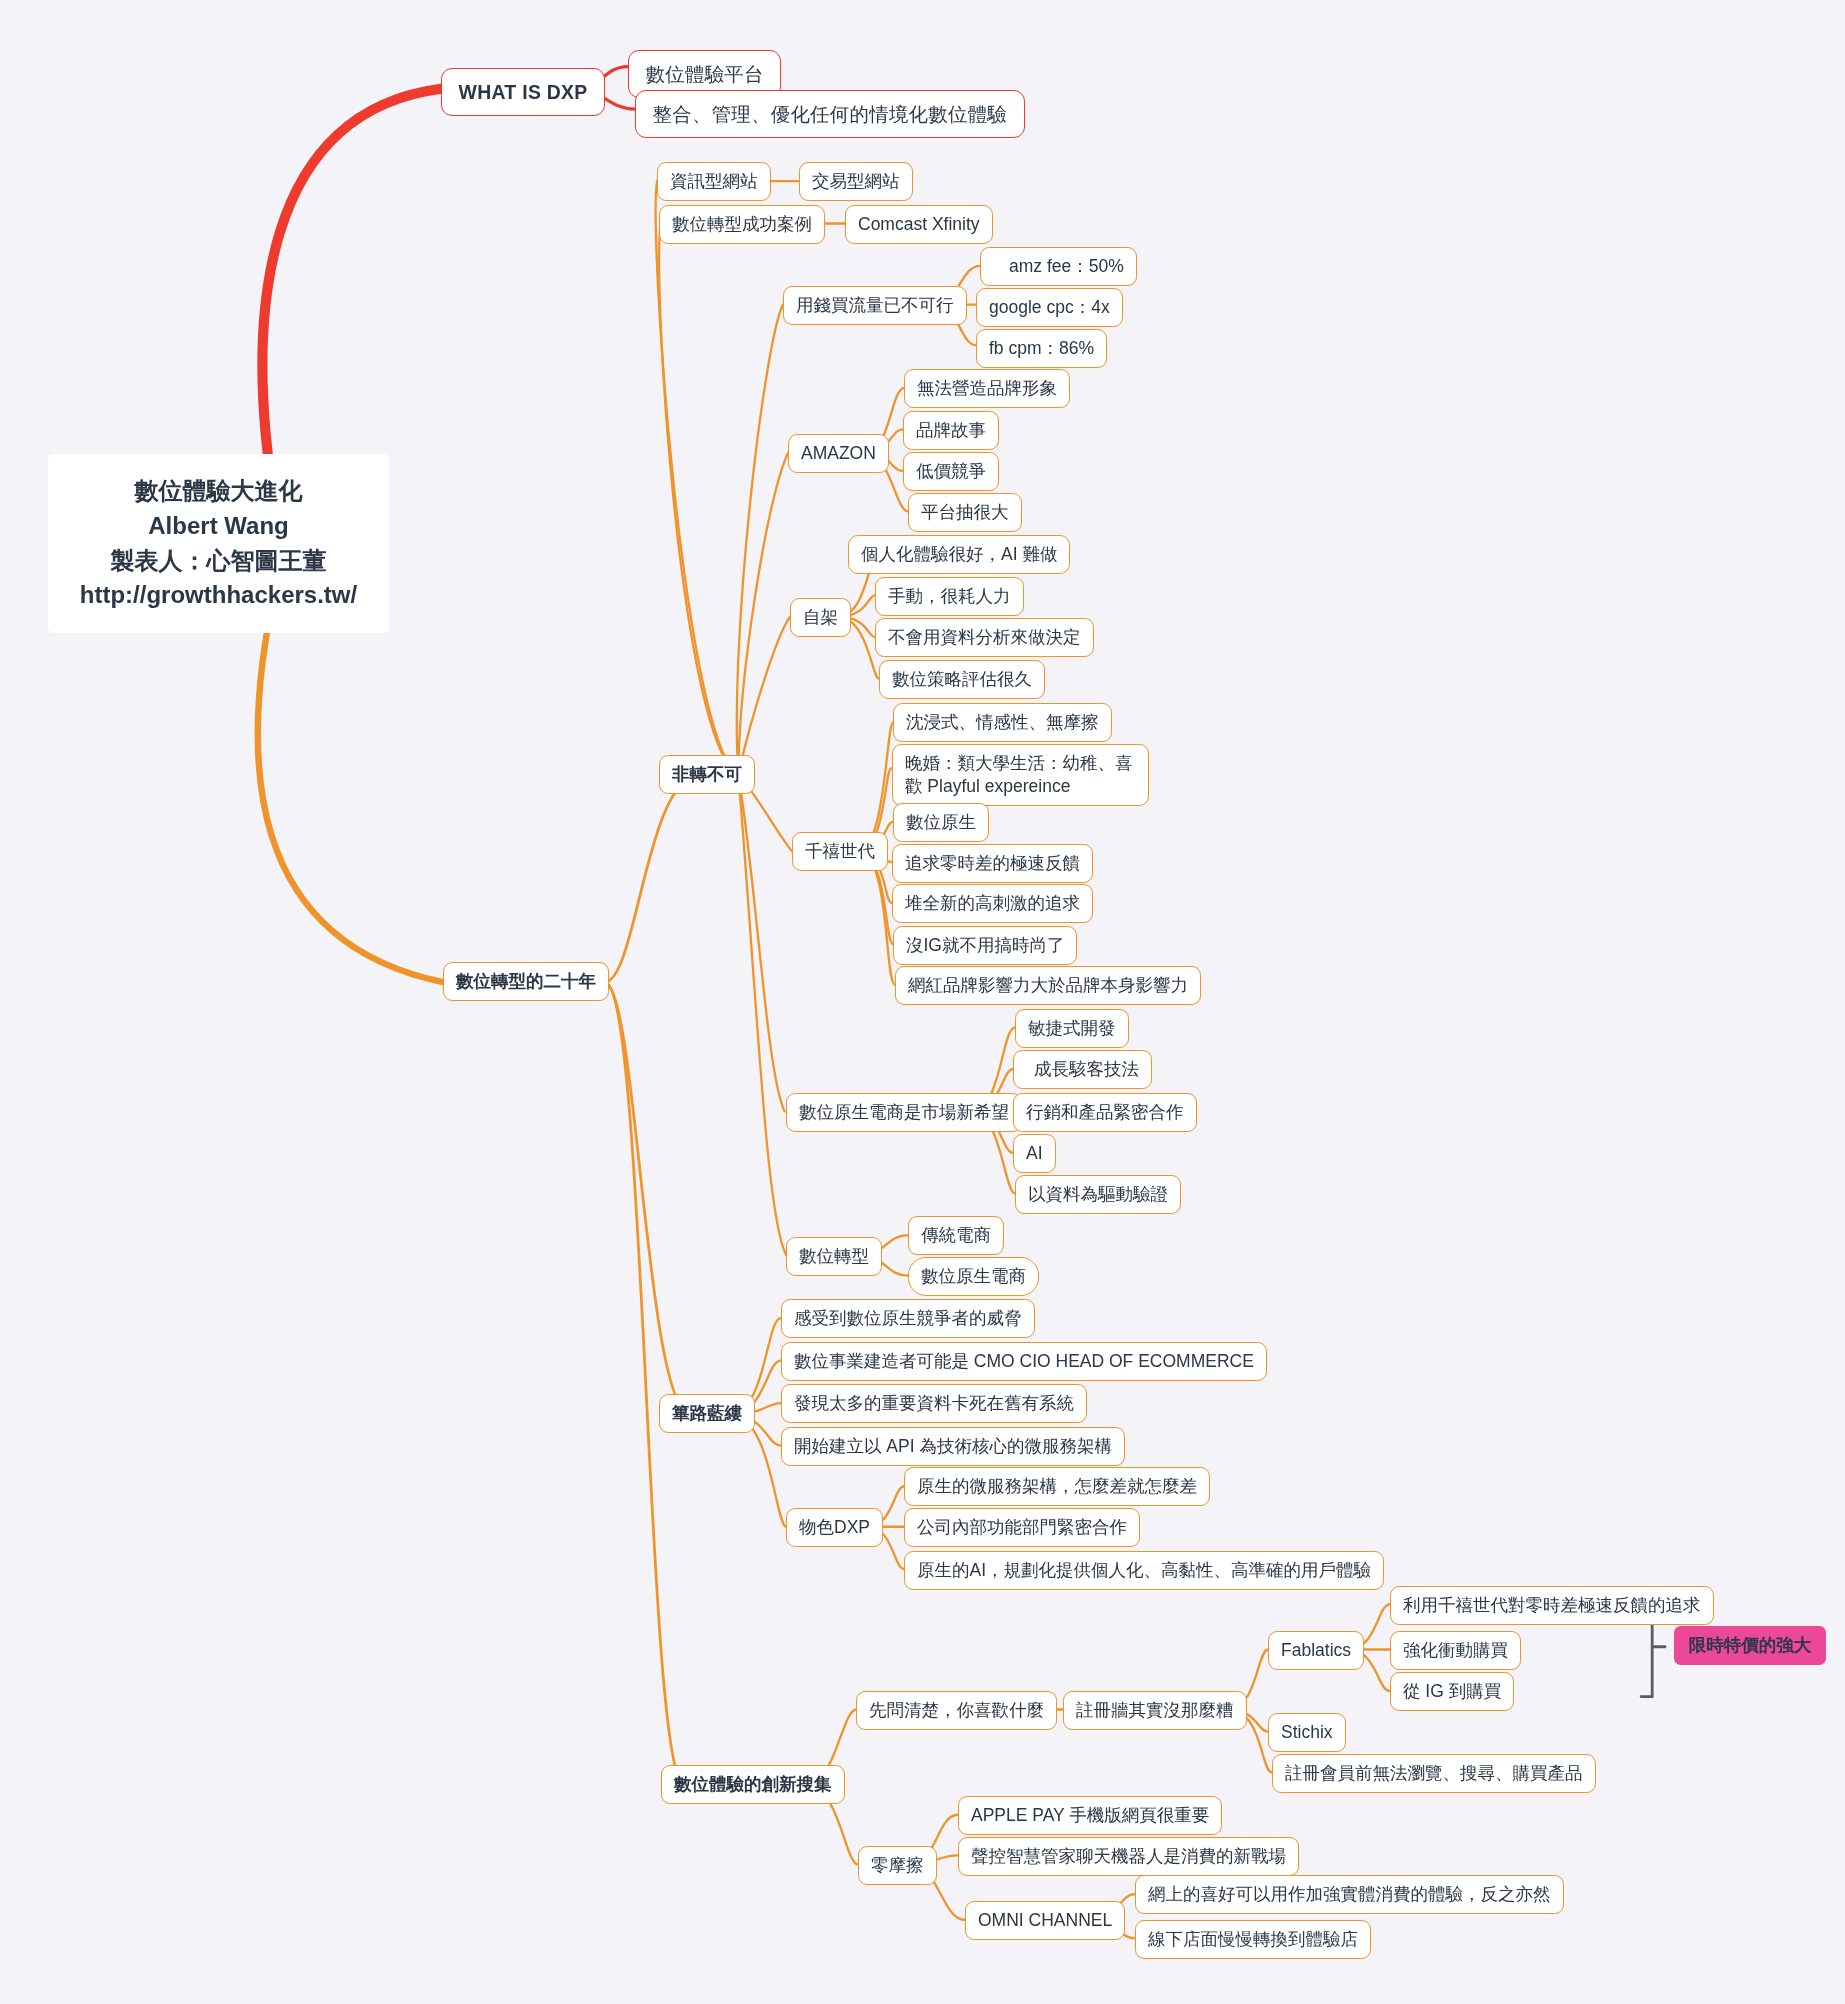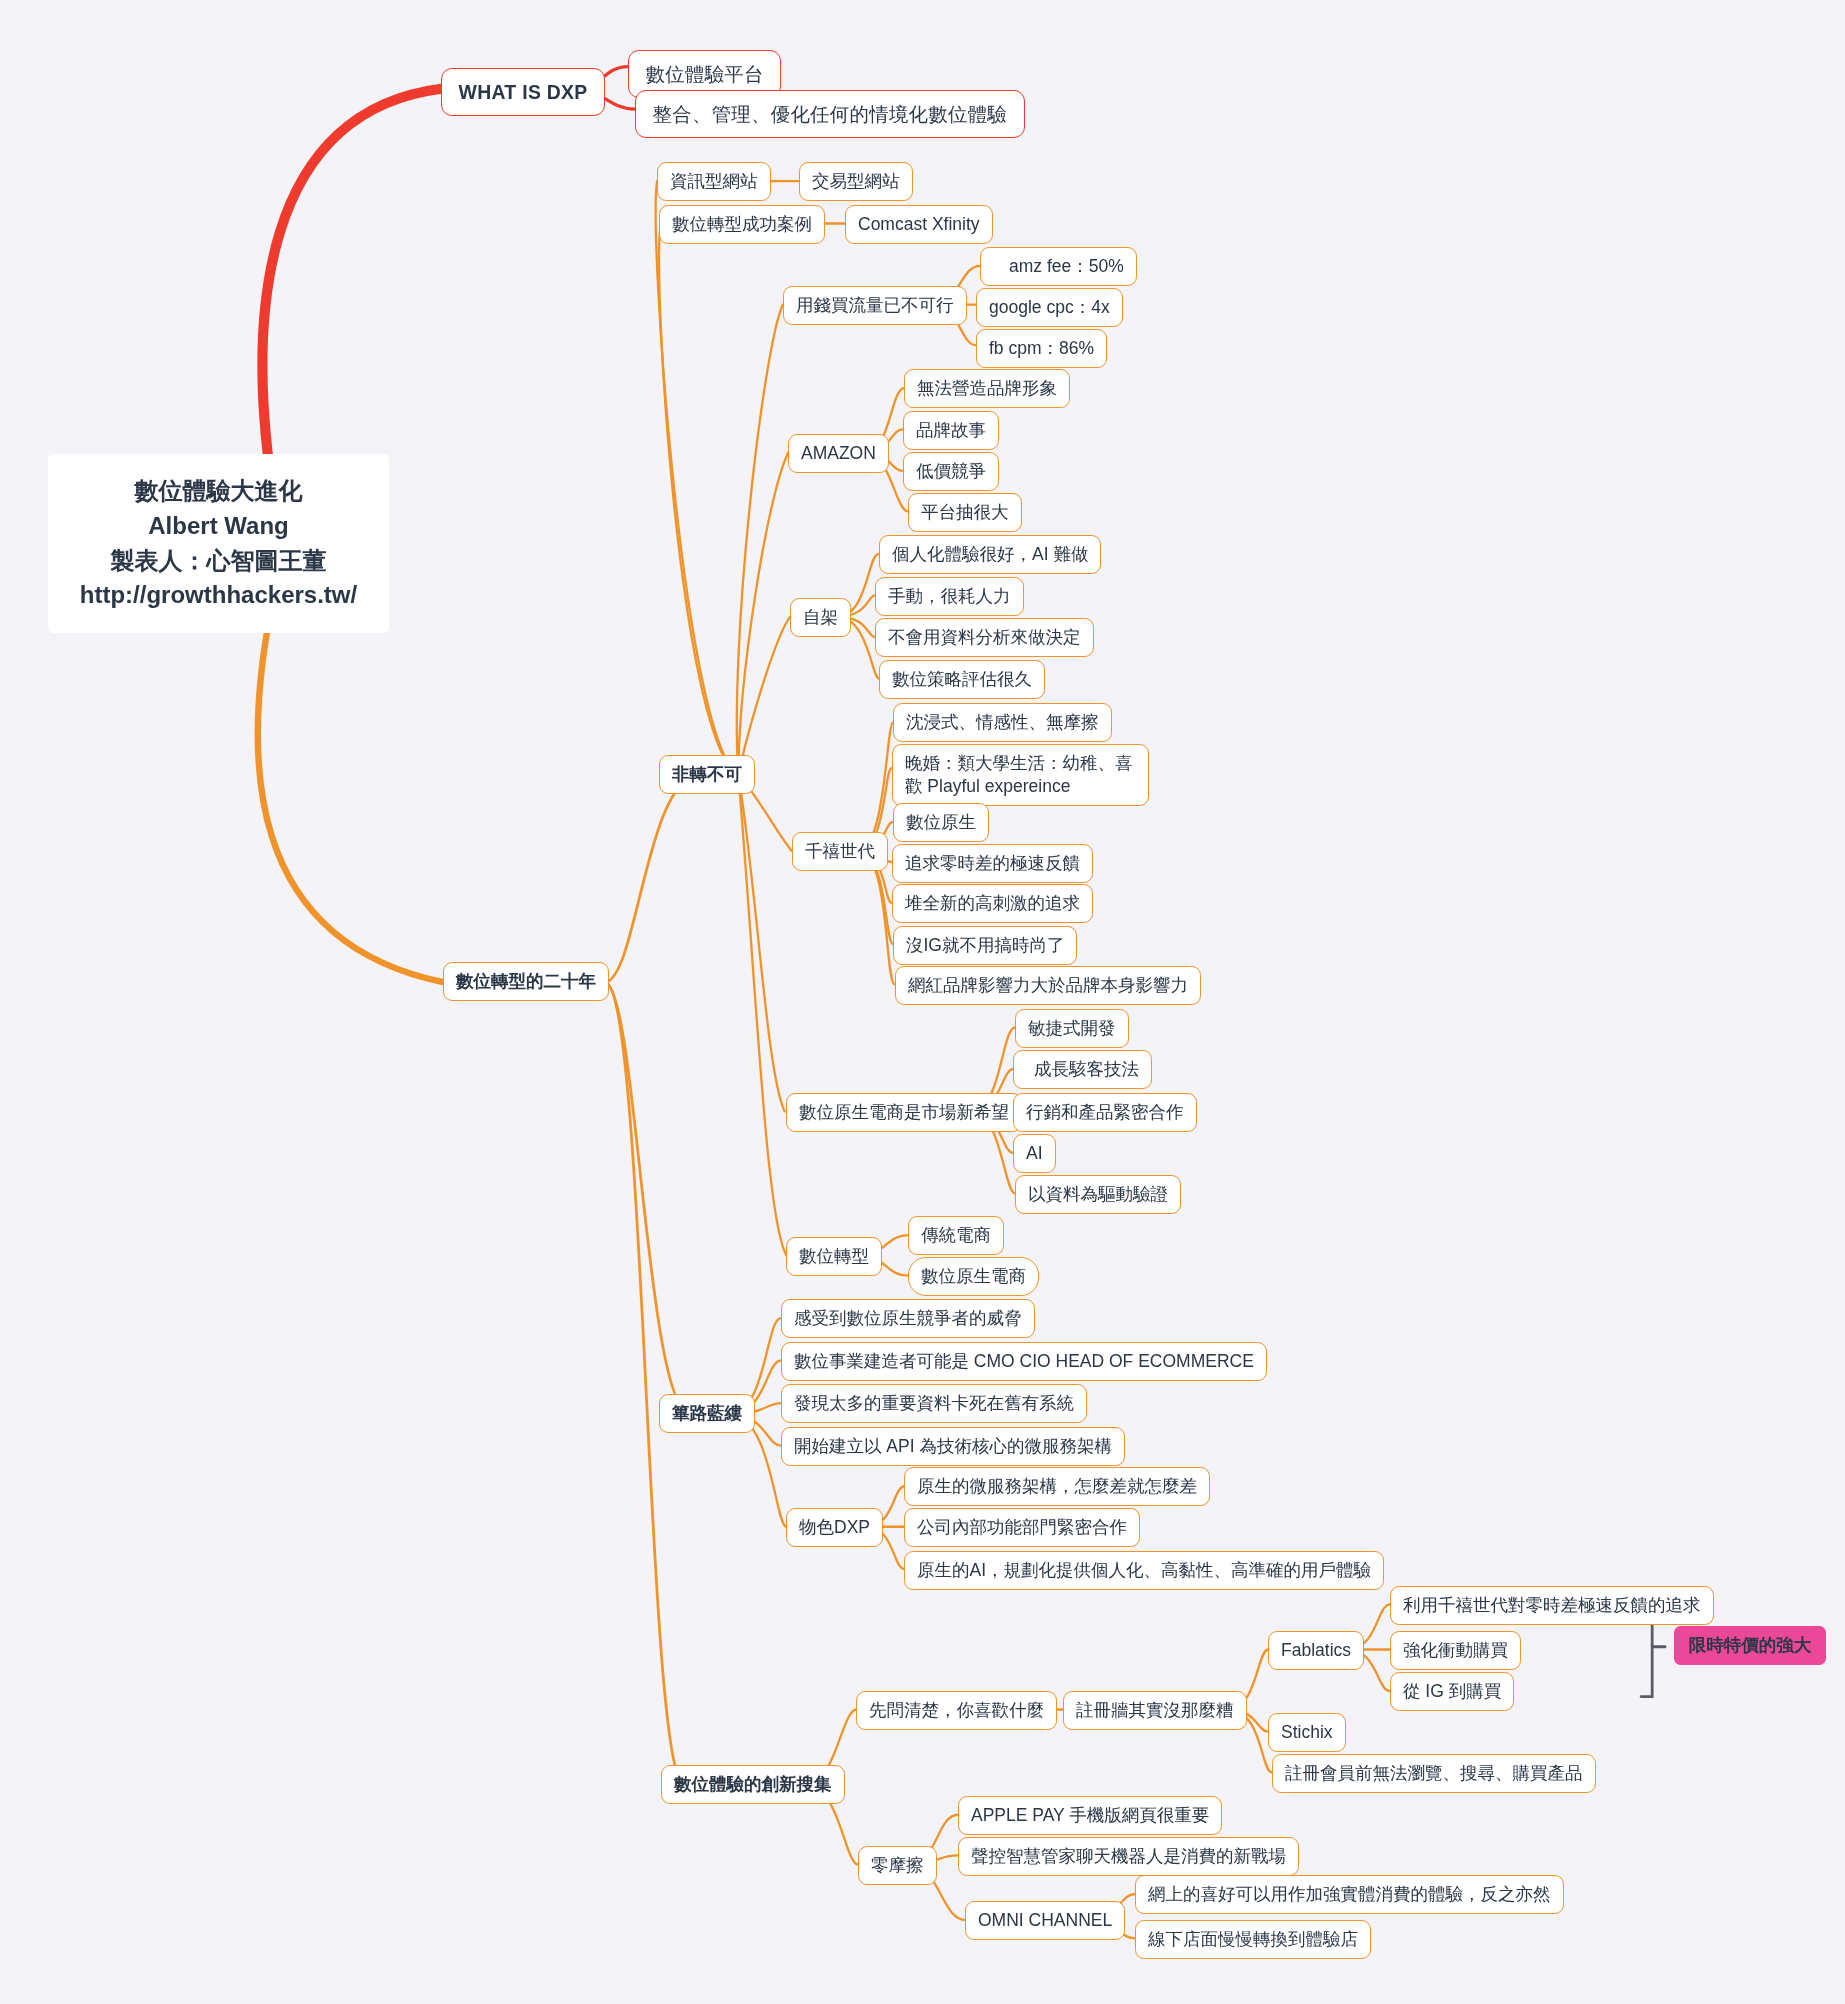--- a/index.html
+++ b/index.html
@@ -178,21 +178,21 @@
   <div class="node" style="left:976px; top:288px;">google cpc：4x</div>
   <div class="node" style="left:976px; top:329px;">fb cpm：86%</div>
 
   <div class="node" style="left:788px; top:434px;">AMAZON</div>
   <div class="node" style="left:904px; top:369px;">無法營造品牌形象</div>
   <div class="node" style="left:903px; top:411px;">品牌故事</div>
   <div class="node" style="left:903px; top:452px;">低價競爭</div>
   <div class="node" style="left:908px; top:493px;">平台抽很大</div>
 
   <div class="node" style="left:790px; top:598px;">自架</div>
-  <div class="node" style="left:879px; top:535px;">個人化體驗很好，AI 難做</div>
+  <div class="node" style="left:848px; top:535px;border-radius:10px;">個人化體驗很好，AI 難做</div>
   <div class="node" style="left:875px; top:577px;">手動，很耗人力</div>
   <div class="node" style="left:875px; top:618px;">不會用資料分析來做決定</div>
   <div class="node" style="left:879px; top:660px;">數位策略評估很久</div>
 
   <div class="node" style="left:792px; top:832px;">千禧世代</div>
   <div class="node" style="left:893px; top:703px;">沈浸式、情感性、無摩擦</div>
   <div class="node wrap" style="left:892px; top:744px; width:257px;">晚婚：類大學生活：幼稚、喜歡 Playful expereince</div>
   <div class="node" style="left:893px; top:803px;">數位原生</div>
   <div class="node" style="left:892px; top:844px;">追求零時差的極速反饋</div>
   <div class="node" style="left:892px; top:884px;">堆全新的高刺激的追求</div>

